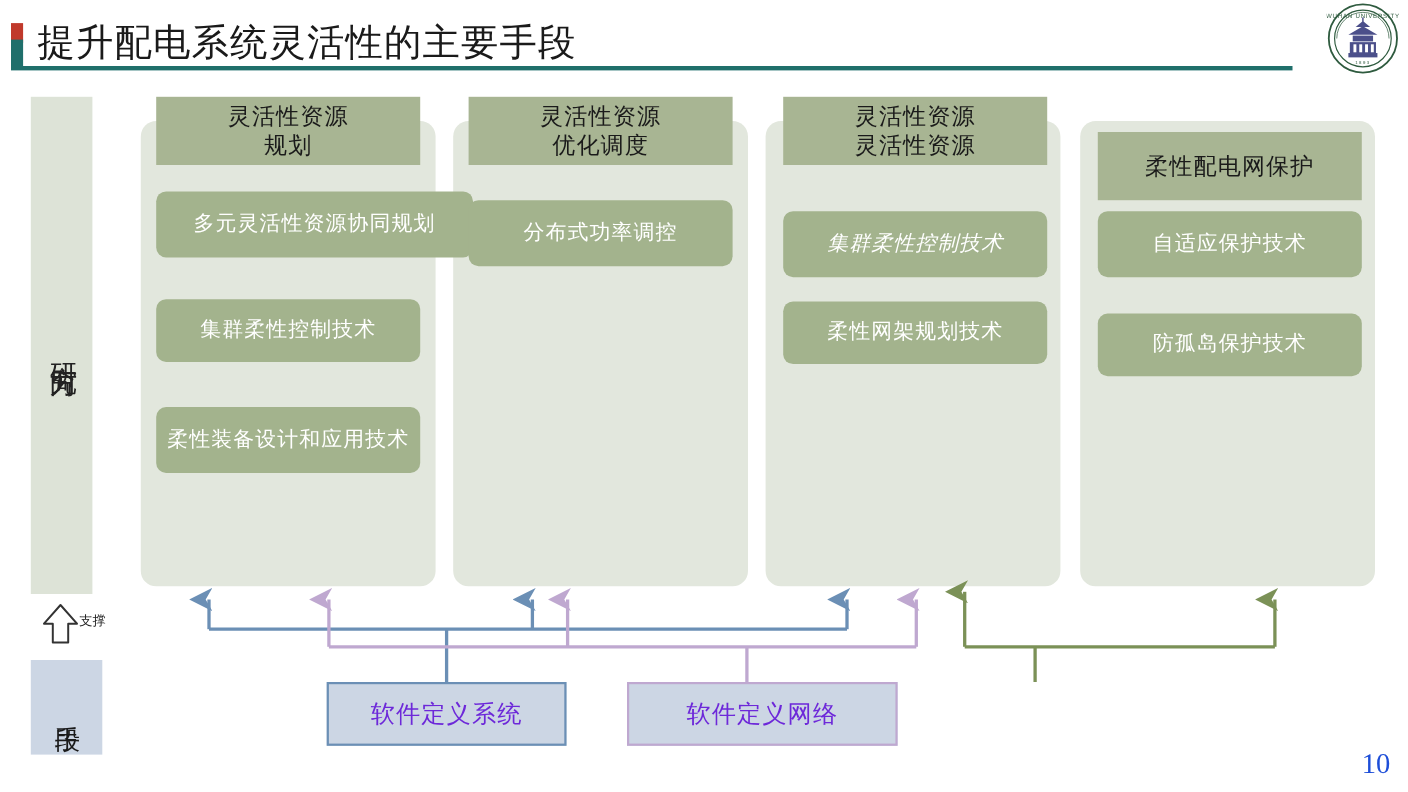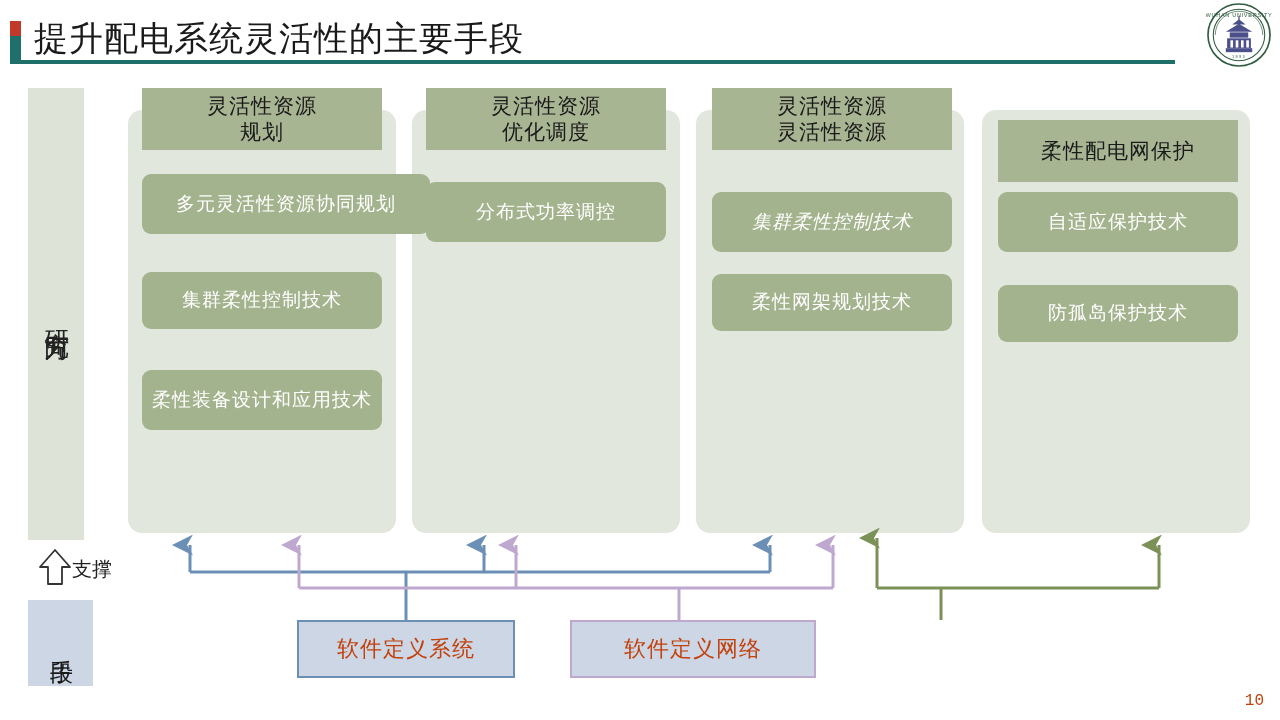--- a/index.html
+++ b/index.html
@@ -88,21 +88,21 @@
     position: absolute;
     left: 38px;
     top: 548px;
     width: 34px;
     height: 38px;
   }
   .rail-arrow-label {
     position: absolute;
     left: 72px;
     top: 556px;
-    font-size: 20px;
+    font-size: 12px;
     color: #222;
     white-space: nowrap;
   }
   .rail-means {
     position: absolute;
     left: 28px;
     top: 600px;
     width: 65px;
     height: 86px;
     background: #ccd6e4;
@@ -161,21 +161,21 @@
   .sd-box {
     position: absolute;
     top: 620px;
     height: 58px;
     background: #ccd6e4;
     box-sizing: border-box;
     display: flex;
     align-items: center;
     justify-content: center;
     font-size: 22px;
-    color: #c2410c;
+    color: #6d28d9;
     letter-spacing: 1px;
     text-align: center;
   }
   #sd-system { left: 297px; width: 218px; border: 2px solid #6b8fb5; }
   #sd-network { left: 570px; width: 246px; border: 2px solid #bfa8d0; }
   #sd-device  { left: 832px; width: 218px; border: 2px solid #7b9157; }
 
   
   #connectors {
     position: absolute;
@@ -184,23 +184,23 @@
     width: 1280px;
     height: 720px;
     pointer-events: none;
   }
 
   
   .page-number {
     position: absolute;
     right: 16px;
     bottom: 10px;
-    font-size: 16px;
-    color: #c2410c;
-    font-family: Liberation Mono, monospace;
+    font-size: 26px;
+    color: #1d4ed8;
+    font-family: Liberation Serif, serif;
   }
 </style>
 </head>
 <body>
 
 <div id="slide">
 
   <div class="title-accent-red"></div>
   <div class="title-accent-teal"></div>
   <div class="slide-title">提升配电系统灵活性的主要手段</div>

